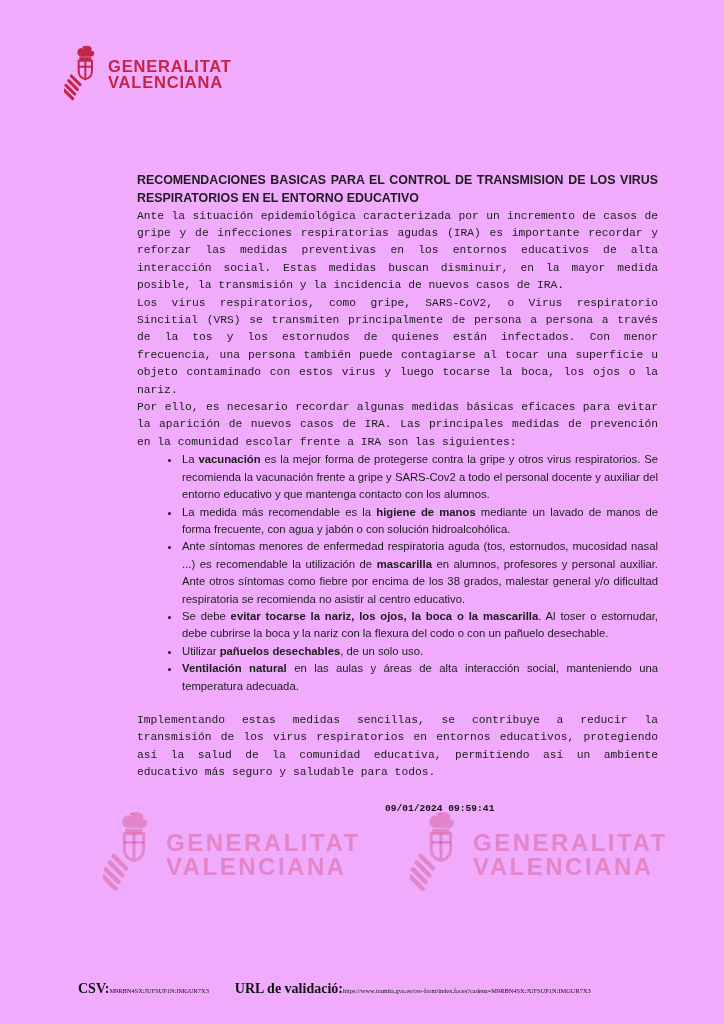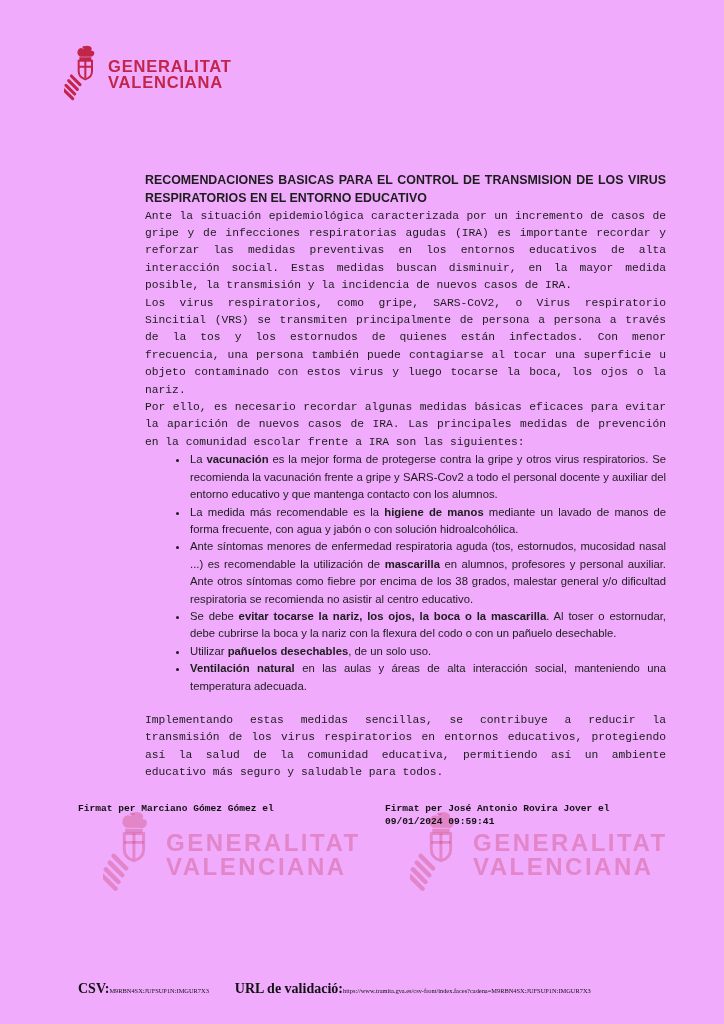--- a/index.html
+++ b/index.html
@@ -35,21 +35,20 @@
 
   
   .content {
     position: absolute;
     left: 137px;
     top: 172px;
     width: 521px;
     font-size: 11.3px;
     line-height: 17.4px;
     text-align: justify;
-    margin-left: 8px;
   }
   .doc-title {
     font-size: 12.4px;
     line-height: 17.8px;
     font-weight: bold;
     text-align: justify;
   }
   .content p { text-align: justify; font-family: Liberation Mono, monospace; }
   ul.measures {
     margin: 0;
@@ -160,24 +159,22 @@
       <li><span>La medida más recomendable es la </span><b>higiene de manos</b><span> mediante un lavado de manos de forma frecuente, con agua y jabón o con solución hidroalcohólica.</span></li>
       <li><span>Ante síntomas menores de enfermedad respiratoria aguda (tos, estornudos, mucosidad nasal ...) es recomendable la utilización de </span><b>mascarilla</b><span> en alumnos, profesores y personal auxiliar. Ante otros síntomas como fiebre por encima de los 38 grados, malestar general y/o dificultad respiratoria se recomienda no asistir al centro educativo.</span></li>
       <li><span>Se debe </span><b>evitar tocarse la nariz, los ojos, la boca o la mascarilla</b><span>. Al toser o estornudar, debe cubrirse la boca y la nariz con la flexura del codo o con un pañuelo desechable.</span></li>
       <li><span>Utilizar </span><b>pañuelos desechables</b><span>, de un solo uso.</span></li>
       <li><b>Ventilación natural</b><span> en las aulas y áreas de alta interacción social, manteniendo una temperatura adecuada.</span></li>
     </ul>
     <p class="closing">Implementando estas medidas sencillas, se contribuye a reducir la transmisión de los virus respiratorios en entornos educativos, protegiendo así la salud de la comunidad educativa, permitiendo así un ambiente educativo más seguro y saludable para todos.</p>
   </div>
 
   <div class="sig sig-left">
-    <div>Firmat per Marciano Gómez Gómez el</div>
   </div>
   <div class="sig sig-right">
-    <div>Firmat per José Antonio Rovira Jover el</div>
     <div>09/01/2024 09:59:41</div>
   </div>
 
   <div class="watermark wm-left">
     <span>
       <svg class="emblem" viewBox="0 0 60 88">
           <use href="#gva-emblem"></use>
         </svg>
     </span>
     <span class="logo-text">

